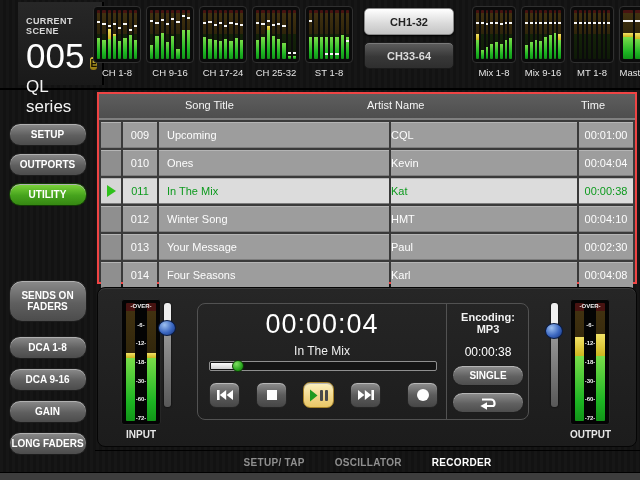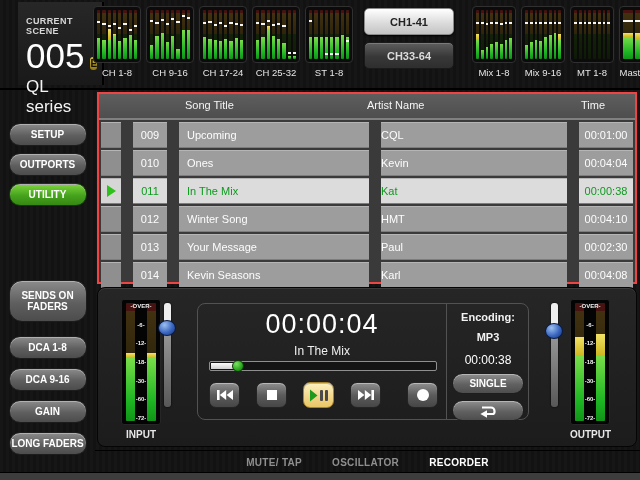--- a/index.html
+++ b/index.html
@@ -65,21 +65,21 @@
   .side-btn.sp{margin-bottom:9px;}
   
   .song-table{
     position:absolute;left:97px;top:92px;width:540px;height:192px;box-sizing:border-box;
     background:#3a3a3a;border:2px solid #ef4444;
   }
   .thead{height:24px;background:linear-gradient(180deg,#5e5e5e,#4e4e4e);position:relative;
     border-bottom:2px solid #808080;}
   .thead span{position:absolute;top:5px;font-size:11px;color:#f5f5f5;}
   .th-title{left:86px;} .th-artist{left:268px;} .th-time{left:482px;}
-  .trow{display:flex;height:26px;margin:2px 2px 0 2px;gap:12px;}
+  .trow{display:flex;height:26px;margin:2px 2px 0 2px;gap:2px;}
   .rcell{background:#9d9d9d;display:flex;align-items:center;font-size:11px;color:#fdfdfd;
     box-shadow:inset 0 1px 0 #b5b5b5, inset 0 -1px 0 #7d7d7d;}
   .cell-icon{width:20px;background:#8f8f8f;justify-content:center;}
   .cell-num{width:34px;justify-content:center;}
   .cell-title{flex:1;padding-left:8px;}
   .cell-artist{width:186px;}
   .cell-time{width:54px;justify-content:center;}
   .trow.active .rcell{background:#dcdcdc;color:#0d9a1e;font-weight:normal;}
   .trow.active .cell-icon{background:#d6d6d6;}
   .play-tri{display:none;width:0;height:0;border-left:9px solid #2fc11b;border-top:6px solid transparent;border-bottom:6px solid transparent;}
@@ -118,21 +118,21 @@
   .pknob{position:absolute;top:-2px;left:calc(var(--p) - 5px);width:12px;height:12px;border-radius:50%;
     background:radial-gradient(circle at 35% 30%,#7fe062,#28a61d 60%,#14660c);border:1px solid #0c3a06;box-sizing:border-box;}
   .transport{position:absolute;left:0;top:78px;width:248px;height:28px;}
   .tbtn{position:absolute;width:31px;height:26px;border-radius:7px;border:1px solid #242424;box-sizing:border-box;
     background:linear-gradient(180deg,#909090,#5c5c5c 50%,#464646);box-shadow:inset 0 1px 0 #b8b8b8;
     display:flex;align-items:center;justify-content:center;}
   .tbtn.active{background:linear-gradient(180deg,#fdf2c0,#f1d588 60%,#e8c766);border:1px solid #a8842a;}
   .t-prev{left:11px;} .t-stop{left:58px;} .t-play{left:105px;} .t-next{left:152px;} .t-rec{left:209px;}
   .enc-col{position:absolute;left:248px;top:0;width:84px;height:100%;text-align:center;}
   .enc-label{margin-top:7px;font-size:11px;font-weight:bold;color:#f2f2f2;}
-  .enc-value{margin-top:8px;font-size:11px;font-weight:bold;color:#f2f2f2;}
+  .enc-value{margin-top:0;font-size:11px;font-weight:bold;color:#f2f2f2;}
   .total-time{margin-top:10px;font-size:12px;color:#fff;}
   .pill-btn{width:72px;height:21px;border-radius:11px;margin:6px auto 0 auto;
     background:linear-gradient(180deg,#8f8f8f,#616161 55%,#4d4d4d);border:1px solid #1d1d1d;
     box-shadow:inset 0 1px 0 #b5b5b5;color:#fff;font-size:10px;font-weight:bold;
     display:flex;align-items:center;justify-content:center;box-sizing:border-box;}
   .pill-btn.loop{margin-top:6px;}
   
   .bottom-tabs{position:absolute;left:95px;top:450px;width:545px;height:22px;
     display:flex;align-items:center;justify-content:center;gap:30px;border-top:1px solid #000;}
   .tab{font-size:10px;font-weight:bold;color:#8f8f8f;letter-spacing:.3px;}
@@ -343,21 +343,21 @@
             <div class="vbar">
               <div class="lit-g" style="height: 44%;"></div>
               <div class="tick" style="bottom: 34%;"></div>
             </div>
           </div>
         </div>
       <div class="mlabel">ST 1-8</div>
     </div>
 
     <div class="bank-col">
-      <div class="bank-btn active">CH1-41</div>
+      <div class="bank-btn active">CH1-32</div>
       <div class="bank-btn">CH33-64</div>
     </div>
 
     <div class="mwrap">
       <div class="mblock w44">
           <div class="mbars">
             <div class="vbar">
               <div class="lit-g" style="height: 38%;"></div>
               <div class="lit-y" style="bottom: 38%; height: 14%;"></div>
               <div class="tick" style="bottom: 72%;"></div>
@@ -544,21 +544,21 @@
   <div class="trow">
     <div class="rcell cell-icon"></div>
     <div class="rcell cell-num">013</div>
     <div class="rcell cell-title">Your Message</div>
     <div class="rcell cell-artist">Paul</div>
     <div class="rcell cell-time">00:02:30</div>
   </div>
   <div class="trow">
     <div class="rcell cell-icon"></div>
     <div class="rcell cell-num">014</div>
-    <div class="rcell cell-title">Kevin Seasons</div>
+    <div class="rcell cell-title">Four Seasons</div>
     <div class="rcell cell-artist">Karl</div>
     <div class="rcell cell-time">00:04:08</div>
   </div>
 </div>
 
 <div class="rec-panel">
   <div class="bigmeter in-meter">
     <div class="mbars">
         <div class="vbar">
           <div class="lit-g" style="height: 53%;"></div>
@@ -665,18 +665,18 @@
         <span>-18-</span>
       <span>-30-</span>
         <span>-60-</span>
       <span>-72-</span>
     </div>
   </div>
   <div class="meter-name out-name">OUTPUT</div>
 </div>
 
 <div class="bottom-tabs">
-  <div class="tab">MUTE/ TAP</div>
+  <div class="tab">SETUP/ TAP</div>
   <div class="tab">OSCILLATOR</div>
   <div class="tab active">RECORDER</div>
 </div>
 
 <div class="bottom-strip"></div>
 
 </body></html>

